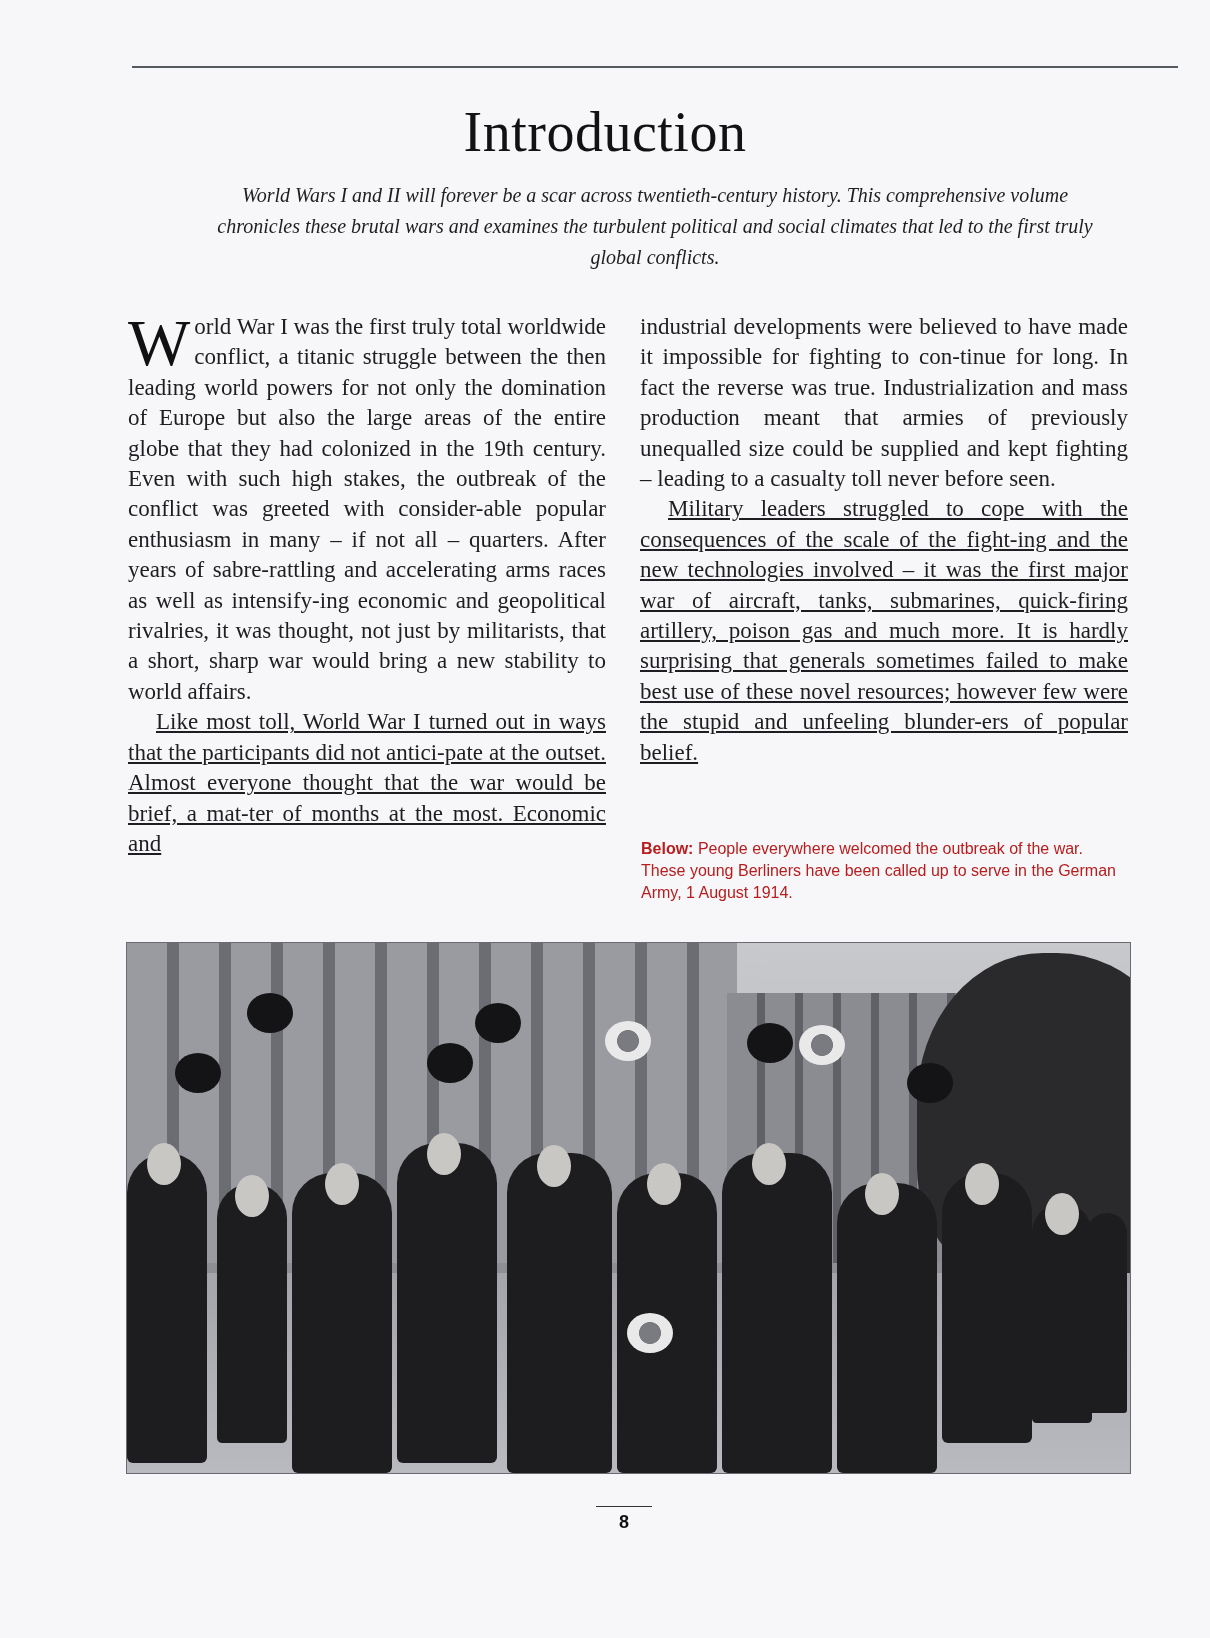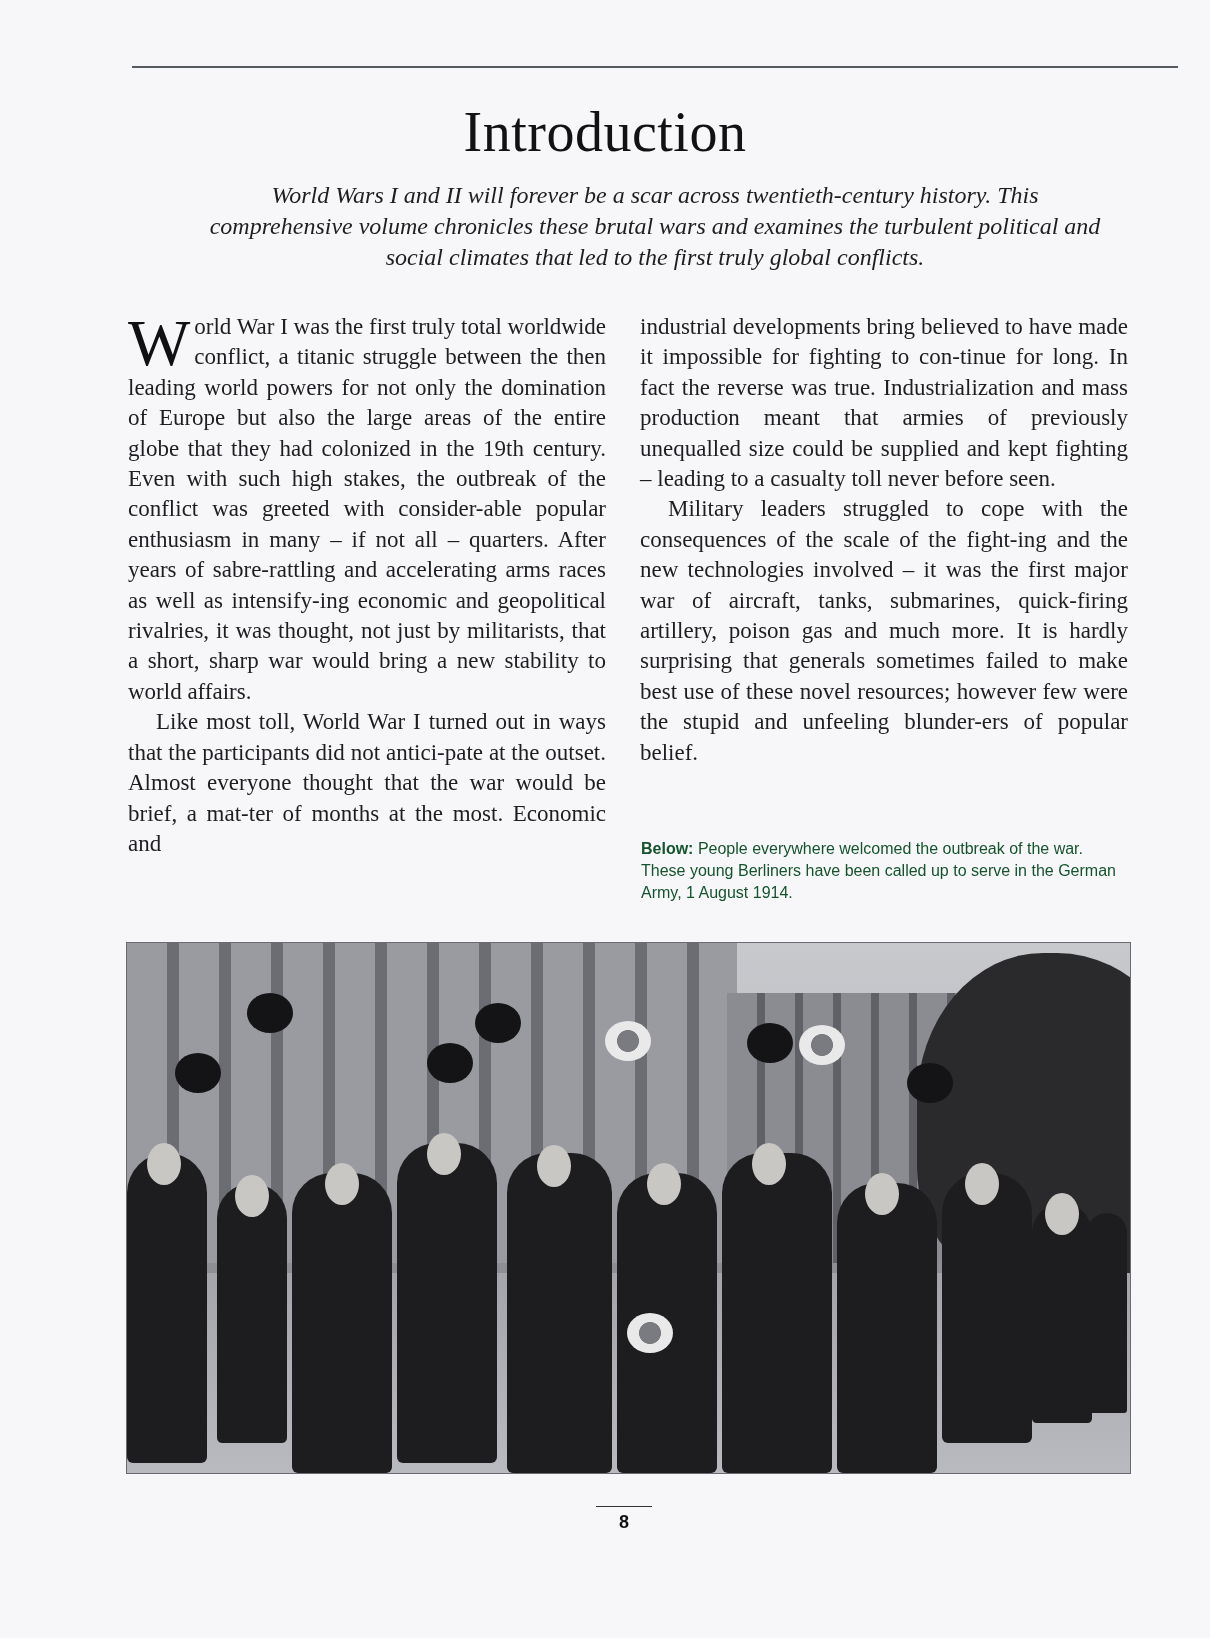--- a/index.html
+++ b/index.html
@@ -13,38 +13,38 @@
     position: absolute; left: 132px; top: 66px; width: 1046px; height: 2px;
     background: #555a5e;
   }
   .title {
     position: absolute; left: 0; top: 100px; width: 1310px; text-align: center;
     font-size: 56px; letter-spacing: 0.5px; font-weight: normal; margin: 0;
     color: #121214;
   }
   .subtitle {
     position: absolute; left: 200px; top: 180px; width: 910px; text-align: center;
-    font-style: italic; font-size: 24px; line-height: 31px; color: #1e1e20; margin: 0;
+    font-style: italic; font-size: 20px; line-height: 31px; color: #1e1e20; margin: 0;
   }
   .col {
     position: absolute; top: 312px; font-size: 23px; line-height: 30.4px;
     text-align: justify; color: #1e1e22;
   }
   .col-left { left: 128px; width: 478px; }
   .col-right { left: 640px; width: 488px; }
   .col p { margin: 0; text-indent: 0; }
-  .col p.indent { text-indent: 28px; }
+  .col p.indent { text-indent: 28px; text-decoration: underline; }
   .dropcap {
     float: left; font-size: 66px; line-height: 54px; margin: 4px 4px 0 0;
     color: #111;
   }
   .caption {
     position: absolute; left: 641px; top: 838px; width: 480px;
     font-family: "Liberation Sans", "DejaVu Sans", sans-serif;
-    font-size: 16px; line-height: 22px; color: #14532d;
+    font-size: 16px; line-height: 22px; color: #b91c1c;
   }
   .caption b { font-weight: bold; }
   .photo {
     position: absolute; left: 126px; top: 942px; width: 1003px; height: 530px;
     background: #8e8f94; overflow: hidden; border: 1px solid #6a6b70;
   }
   .photo .sky {
     position: absolute; left: 560px; top: 0; width: 443px; height: 260px;
     background: linear-gradient(#c8c9cd, #b5b6bb);
   }
@@ -96,21 +96,21 @@
 <h1 class="title" style="left:-50px">Introduction</h1>
 
 <p class="subtitle">World Wars I and II will forever be a scar across twentieth-century history. This comprehensive volume chronicles these brutal wars and examines the turbulent political and social climates that led to the first truly global conflicts.</p>
 
 <div class="col col-left">
   <p><span class="dropcap">W</span><span>orld War I was the first truly total worldwide conflict, a titanic struggle between the then leading world powers for not only the domination of Europe but also the large areas of the entire globe that they had colonized in the 19th century. Even with such high stakes, the outbreak of the conflict was greeted with consider-able popular enthusiasm in many – if not all – quarters. After years of sabre-rattling and accelerating arms races as well as intensify-ing economic and geopolitical rivalries, it was thought, not just by militarists, that a short, sharp war would bring a new stability to world affairs.</span></p>
   <p class="indent">Like most toll, World War I turned out in ways that the participants did not antici-pate at the outset. Almost everyone thought that the war would be brief, a mat-ter of months at the most. Economic and</p>
 </div>
 
 <div class="col col-right">
-  <p>industrial developments bring believed to have made it impossible for fighting to con-tinue for long. In fact the reverse was true. Industrialization and mass production meant that armies of previously unequalled size could be supplied and kept fighting – leading to a casualty toll never before seen.</p>
+  <p>industrial developments were believed to have made it impossible for fighting to con-tinue for long. In fact the reverse was true. Industrialization and mass production meant that armies of previously unequalled size could be supplied and kept fighting – leading to a casualty toll never before seen.</p>
   <p class="indent">Military leaders struggled to cope with the consequences of the scale of the fight-ing and the new technologies involved – it was the first major war of aircraft, tanks, submarines, quick-firing artillery, poison gas and much more. It is hardly surprising that generals sometimes failed to make best use of these novel resources; however few were the stupid and unfeeling blunder-ers of popular belief.</p>
 </div>
 
 <div class="caption">
   <b>Below:</b><span> People everywhere welcomed the outbreak of the war. These young Berliners have been called up to serve in the German Army, 1 August 1914.</span>
 </div>
 
 <div class="photo" title="Black-and-white photograph of a crowd of young men in suits marching down a street, waving hats in the air, buildings and trees behind them">
   <div class="sky"></div>
   <div class="building"></div>

